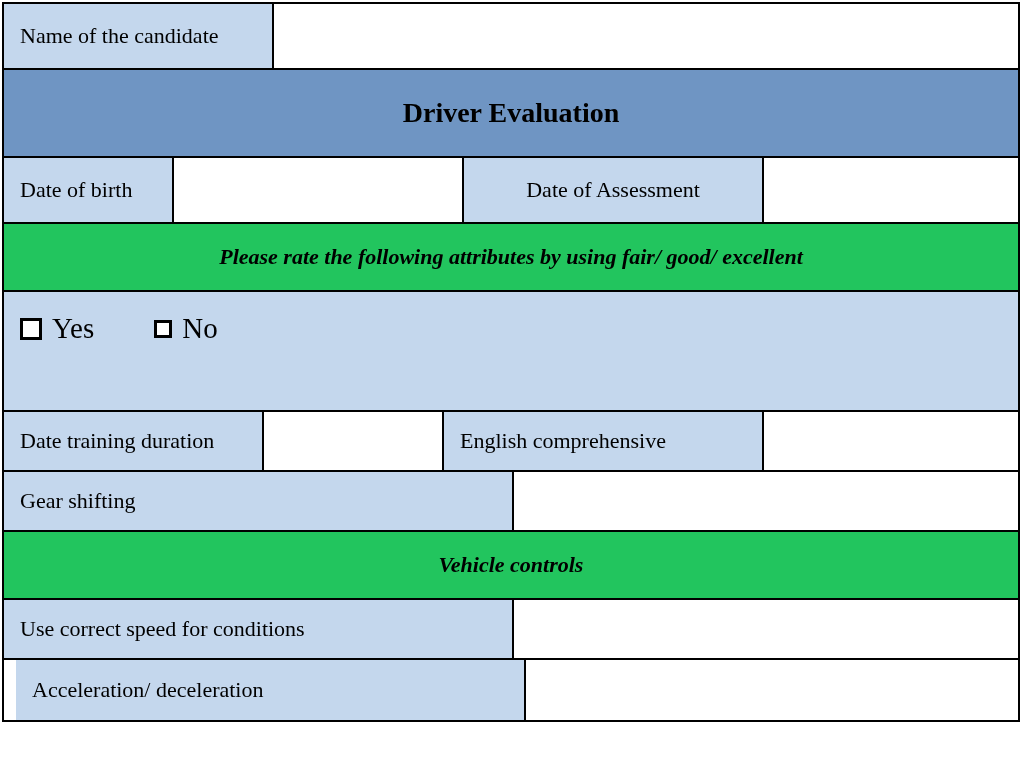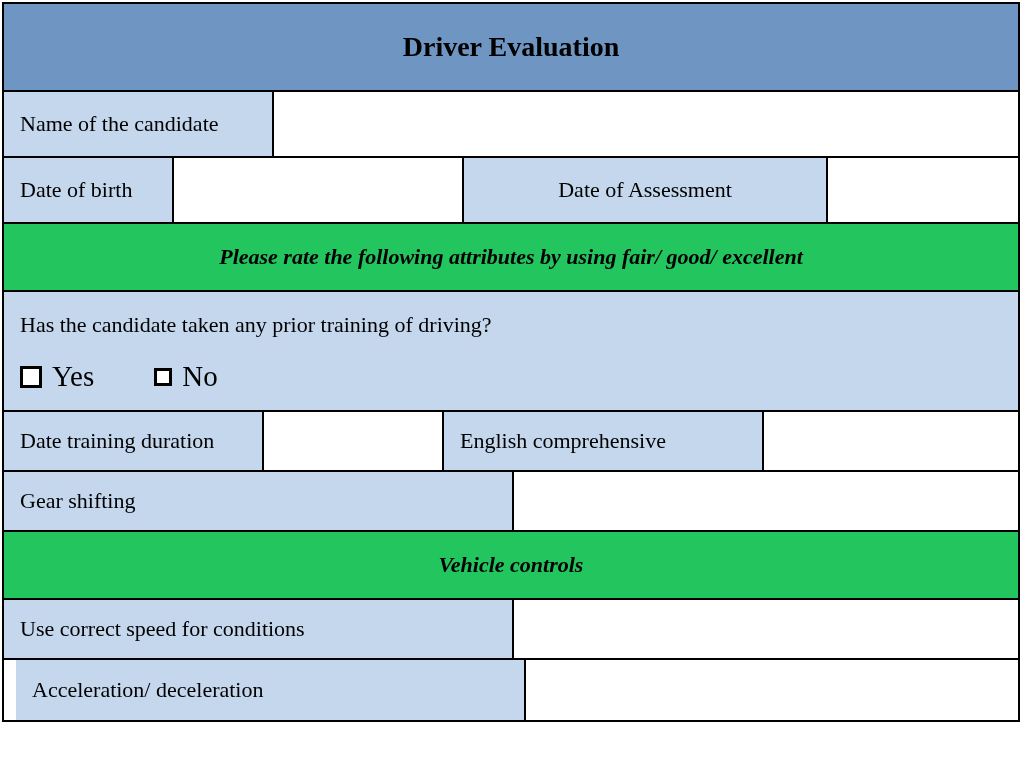--- a/index.html
+++ b/index.html
@@ -69,43 +69,42 @@
   .chk.small { width: 18px; height: 18px; }
   .gap40 { width: 40px; }
   .h60 { height: 60px; }
   .h66 { height: 66px; }
 </style>
 </head>
 <body>
 
 <div class="form">
 
+  <div class="row h66">
+    <div class="cell light brd-r" style="width:270px;">Name of the candidate</div>
+    <div class="cell white" style="flex:1;"></div>
+  </div>
+
   <div class="row">
     <div class="cell header" style="width:100%;">Driver Evaluation</div>
   </div>
 
   <div class="row h66">
-    <div class="cell light brd-r" style="width:270px;">Name of the candidate</div>
-    <div class="cell white" style="flex:1;"></div>
-  </div>
-
-  <div class="row h66">
     <div class="cell light brd-r" style="width:170px;">Date of birth</div>
     <div class="cell white brd-r" style="width:290px;"></div>
-    <div class="cell light brd-r" style="width:364px; justify-content:center;text-align:right;">Date of Assessment</div>
+    <div class="cell light brd-r" style="width:300px; justify-content:center;text-align:right;">Date of Assessment</div>
     <div class="cell white" style="flex:1;"></div>
   </div>
 
   <div class="row">
     <div class="cell section-header" style="width:100%;">Please rate the following attributes by using fair/ good/ excellent</div>
   </div>
 
   <div class="row">
     <div class="cell question-block" style="width:100%;">
-      <div>Has the candidate taken any prior training of driving?</div>
       <div class="checkbox-row">
         <span class="chk"></span>
         <span>Yes</span>
         <span class="gap40"></span>
         <span class="chk small"></span>
         <span>No</span>
       </div>
     </div>
   </div>
 

